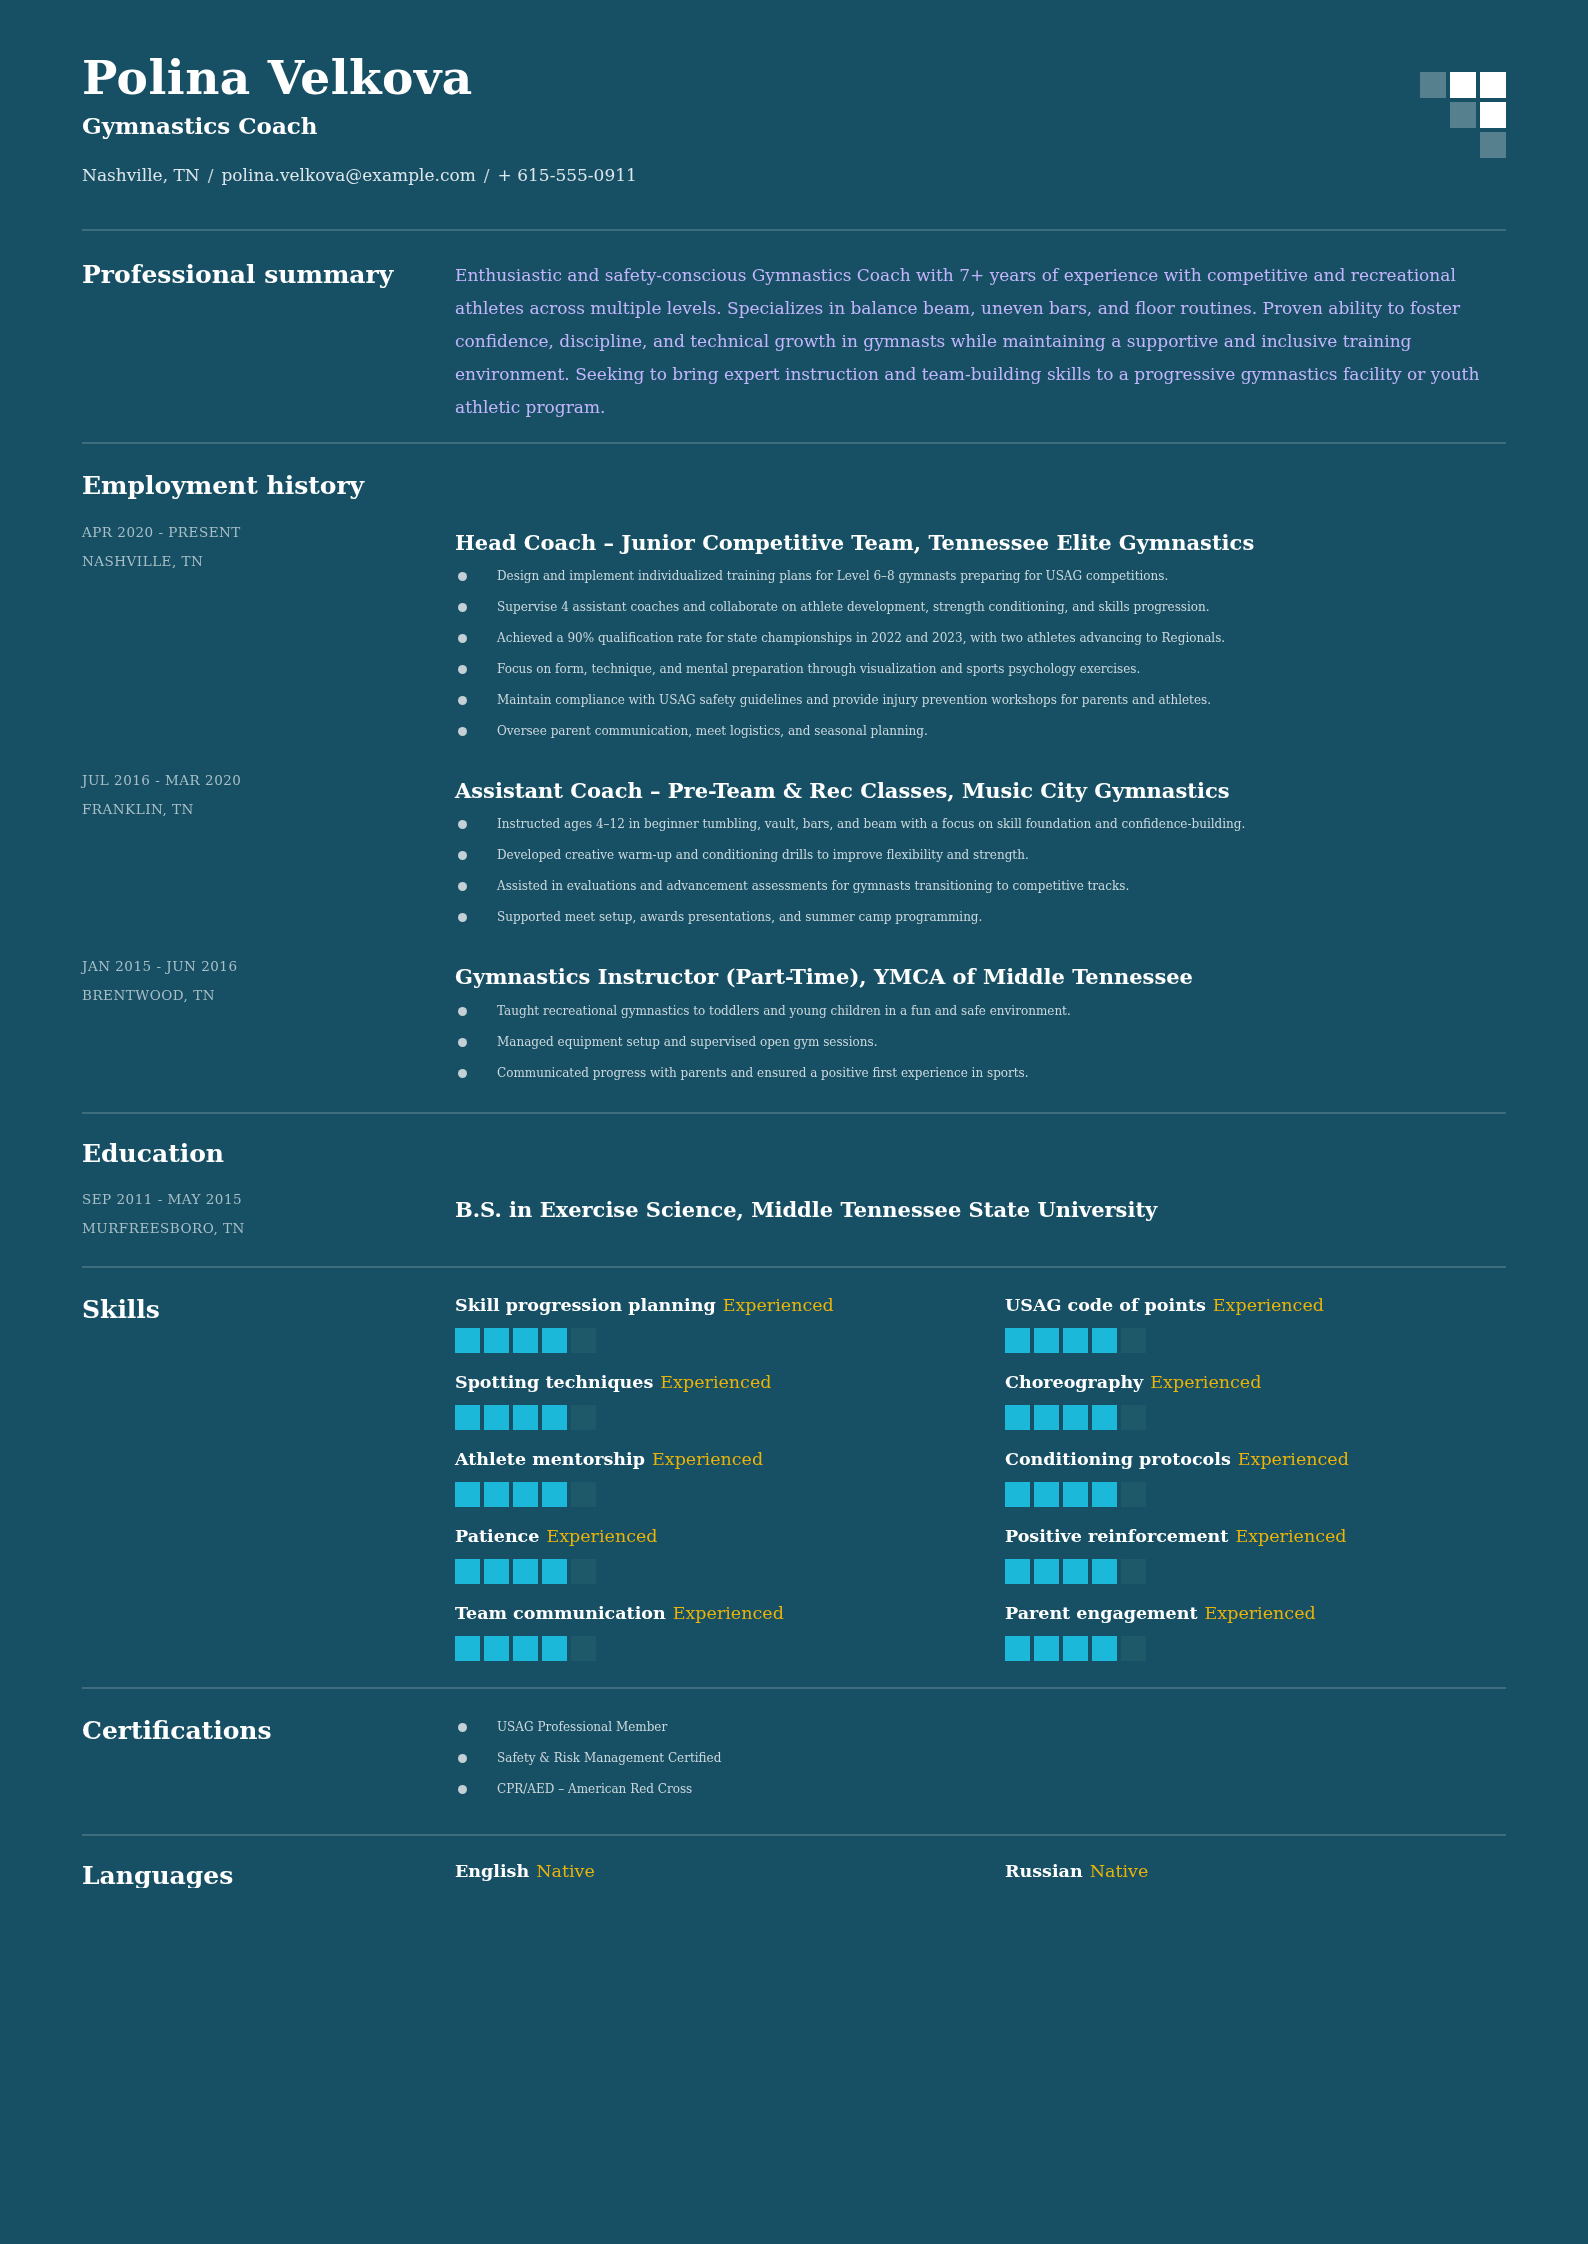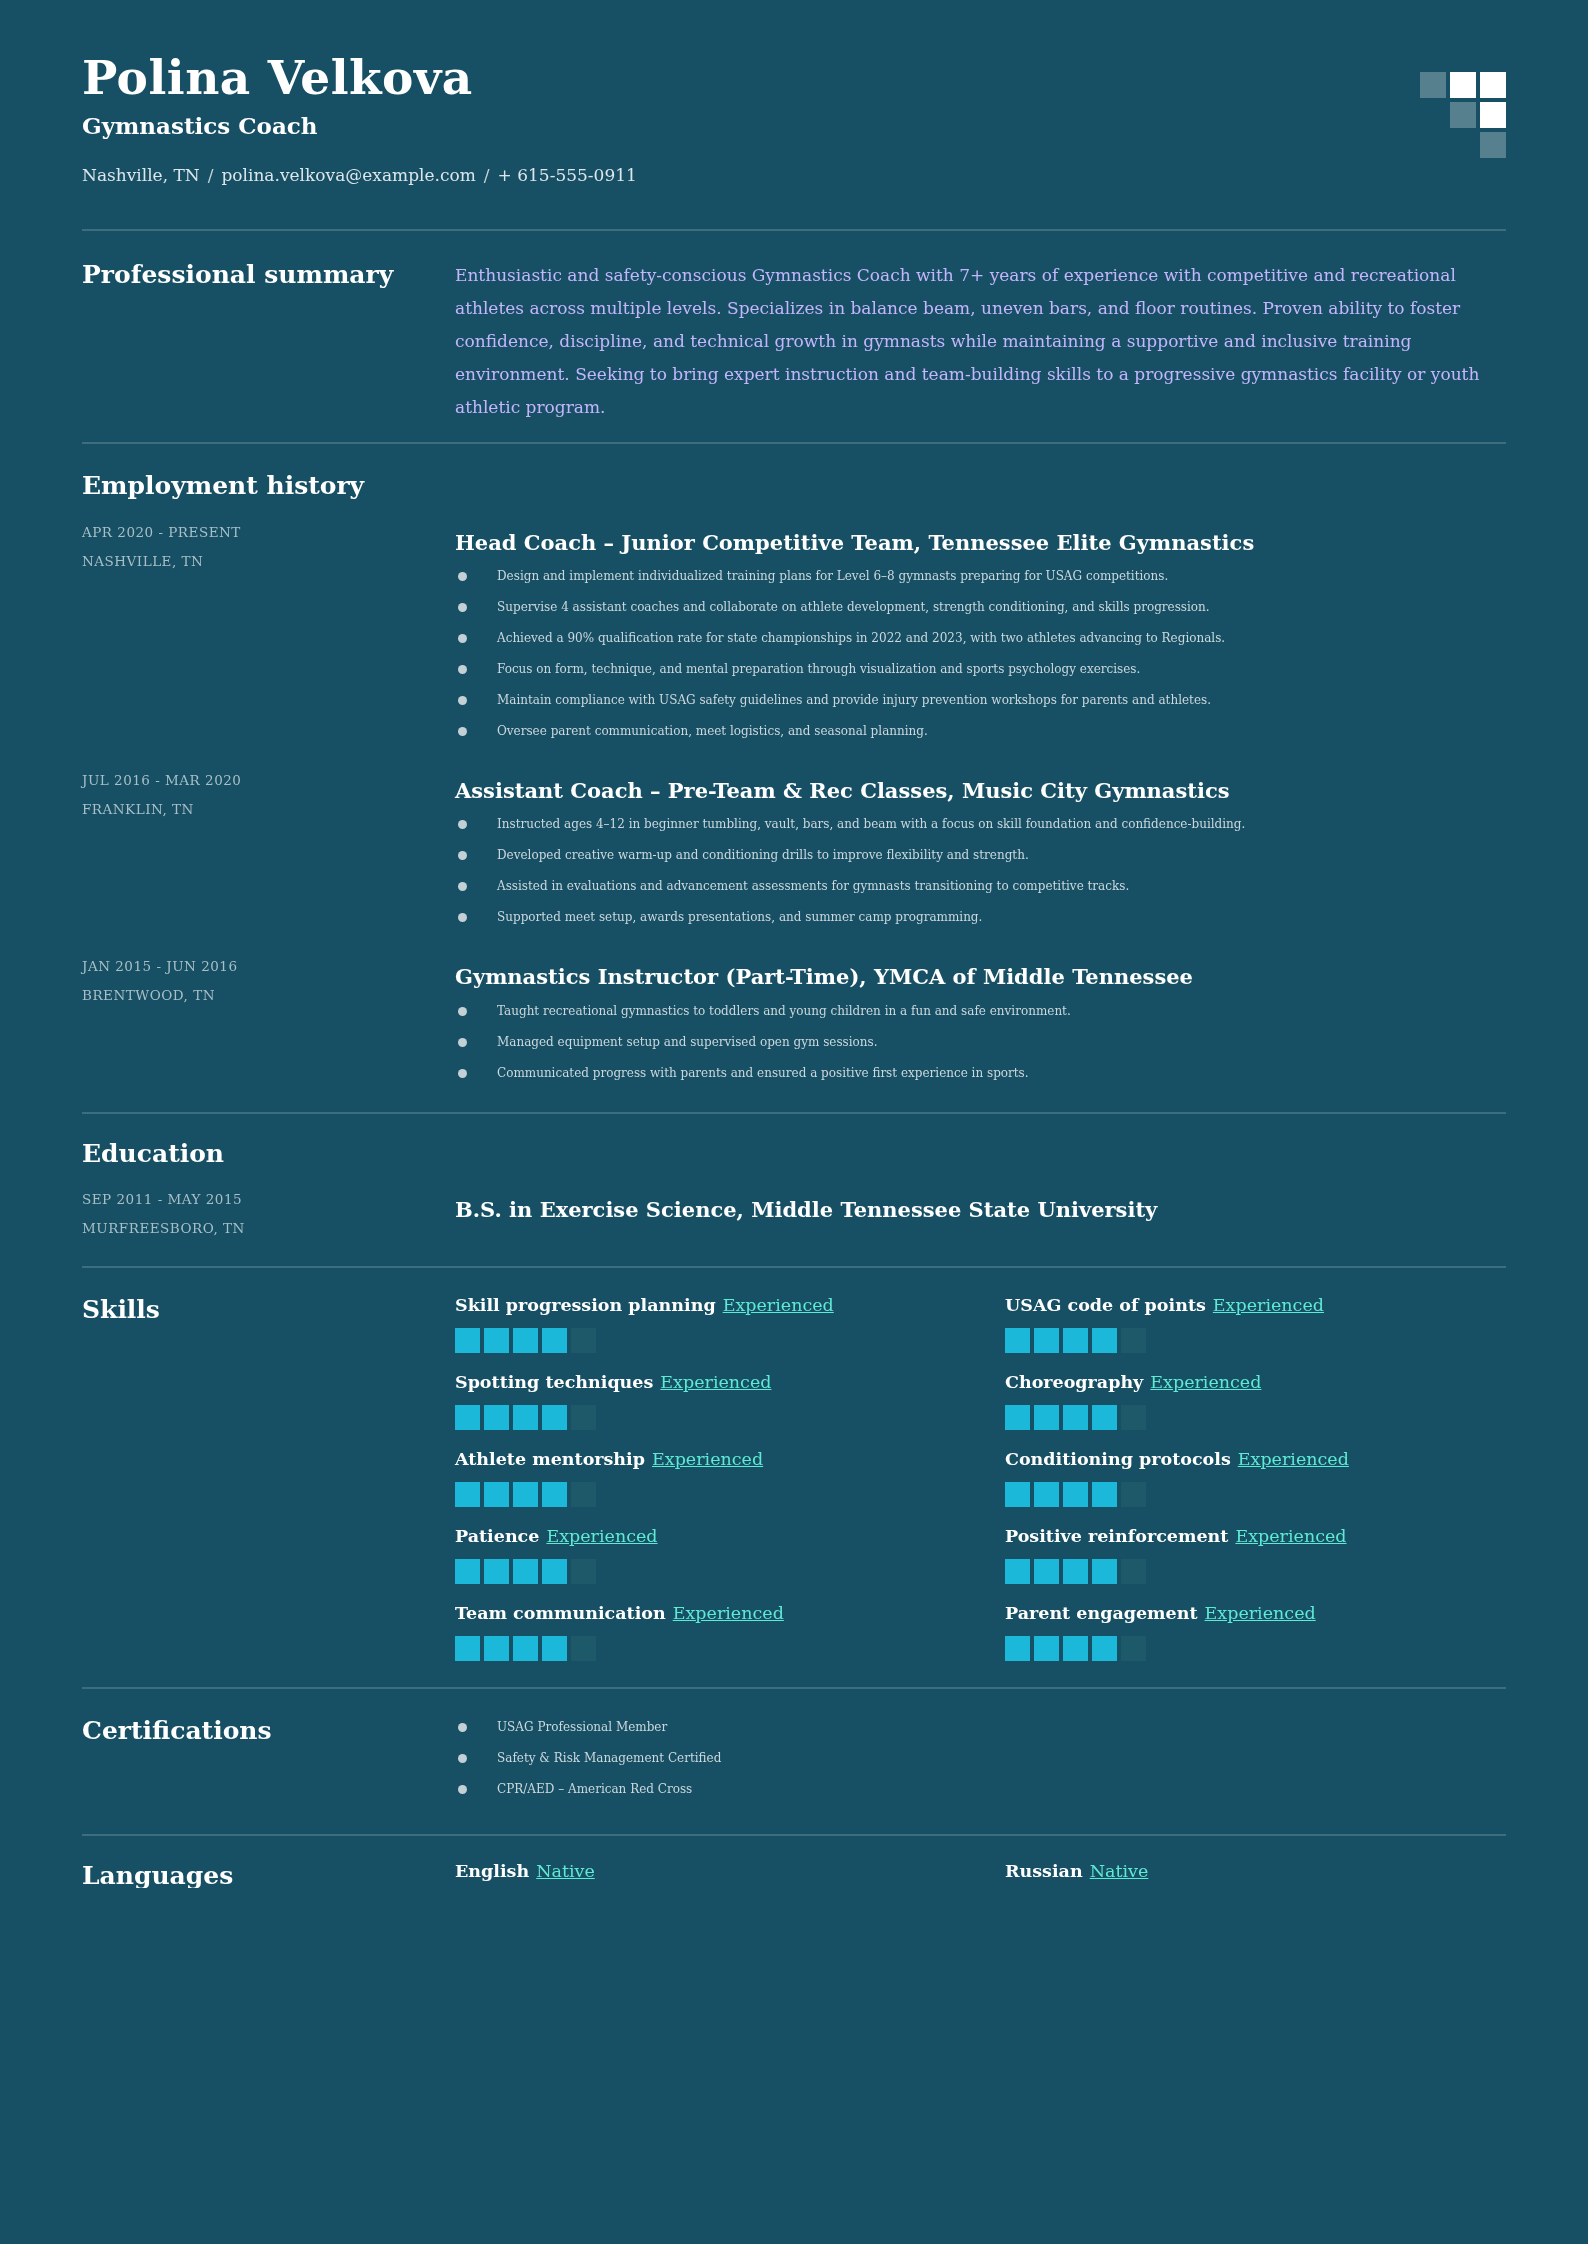--- a/index.html
+++ b/index.html
@@ -51,21 +51,21 @@
   ul.bullets li::before{
     content:"";position:absolute;left:3px;top:8px;
     width:9px;height:9px;border-radius:50%;background:#c3d0d6;
   }
   
   .sec-skills{padding:26px 0 26px 0;}
   .sec-lang{padding:24px 0 24px 0;}
   .meter-grid{display:grid;grid-template-columns:550px 1fr;row-gap:18px;}
   .meter-label{font-size:17.5px;line-height:23px;}
   .meter-name{font-weight:bold;color:#ffffff;}
-  .meter-level{color:#5eead4;margin-left:7px;text-decoration:underline;}
+  .meter-level{color:#eab308;margin-left:7px;}
   .bar{display:flex;gap:4px;margin-top:11px;}
   .bar .seg{width:25px;height:25px;background:#1d5969;}
   .bar .seg.fill{background:#1cb8da;}
   
   .sec-cert{padding:26px 0 26px 0;}
   .sec-hob{padding:26px 0 0 0;}
 </style>
 </head>
 <body>
 

